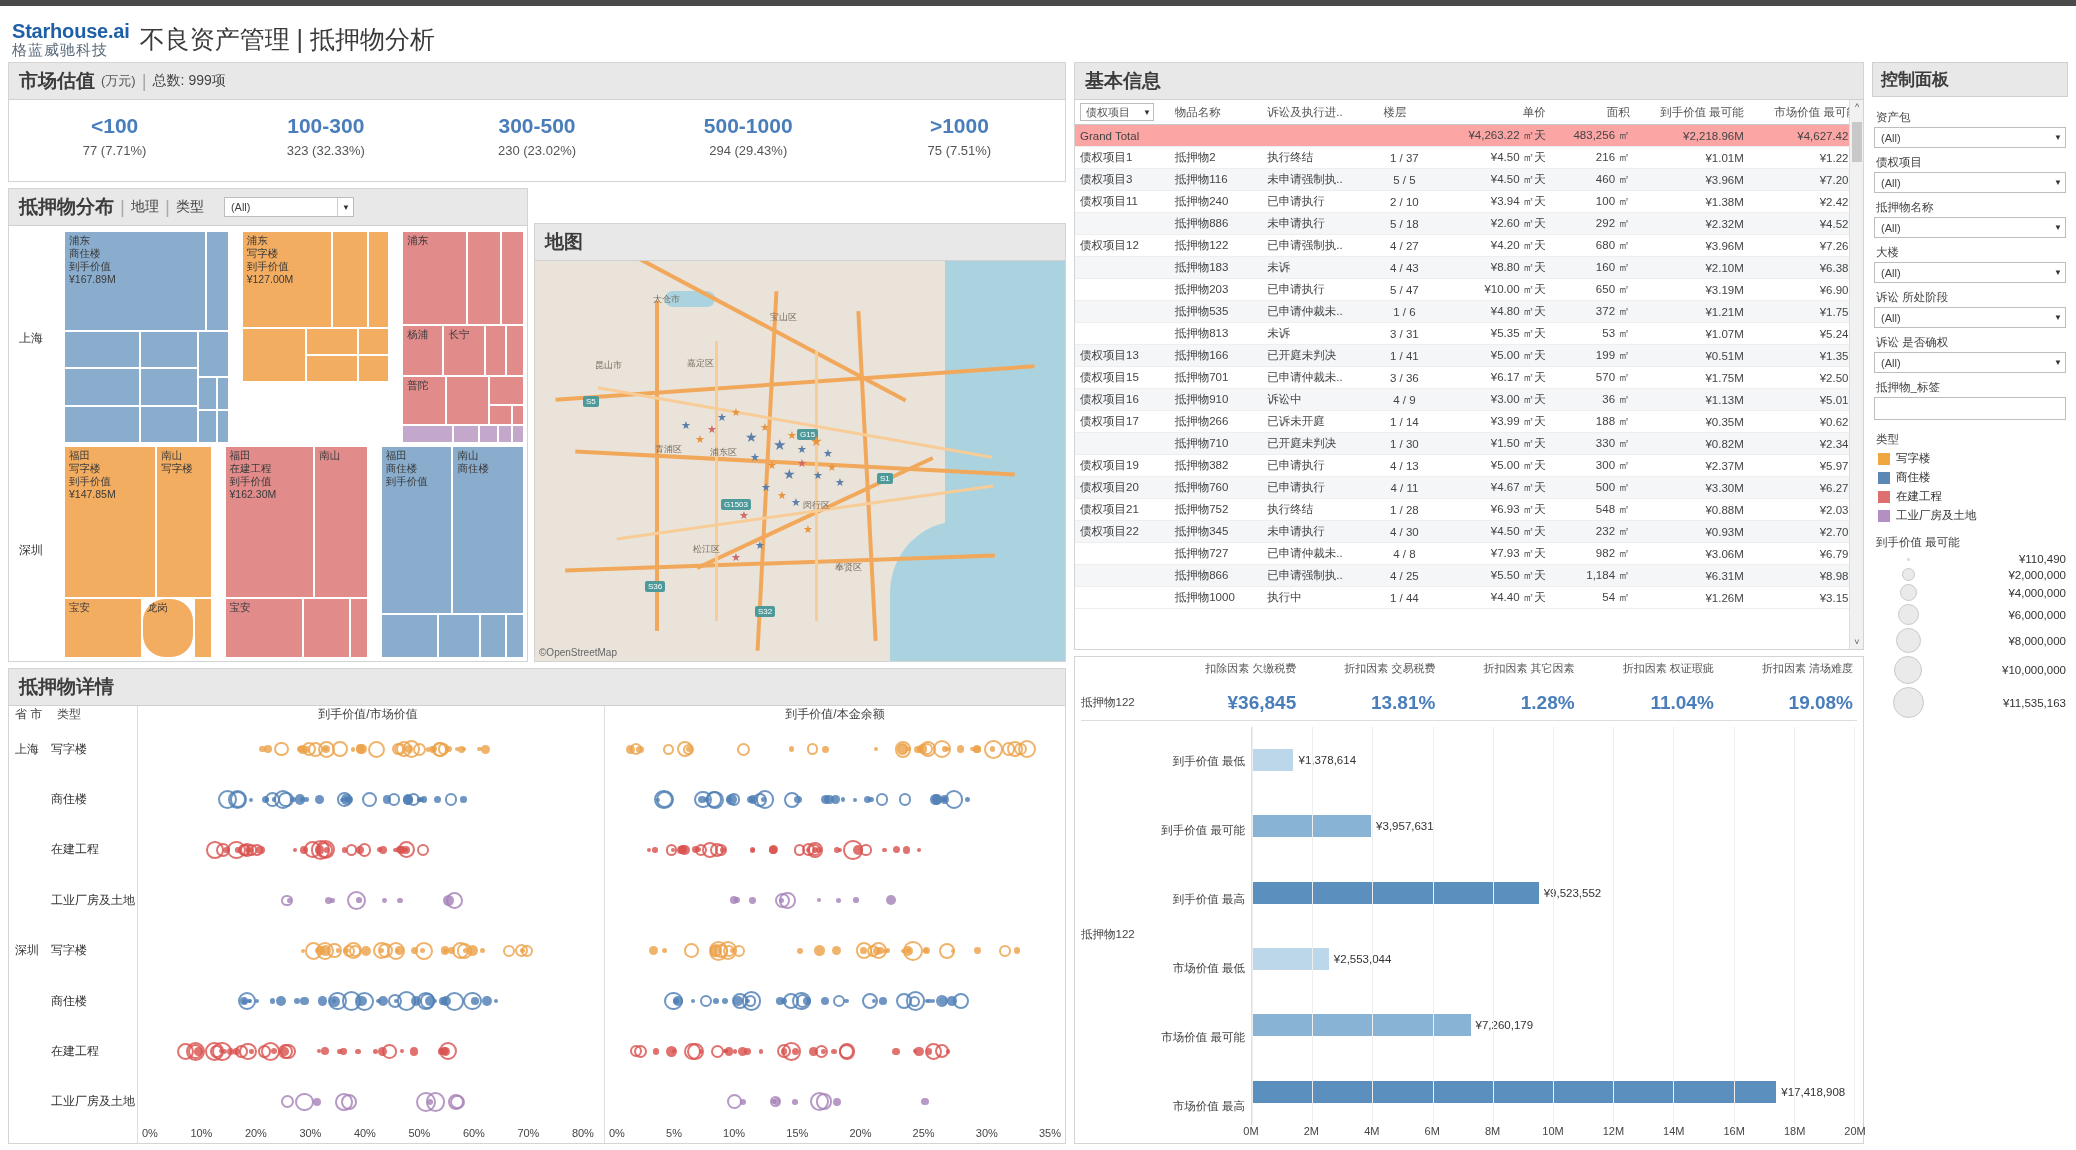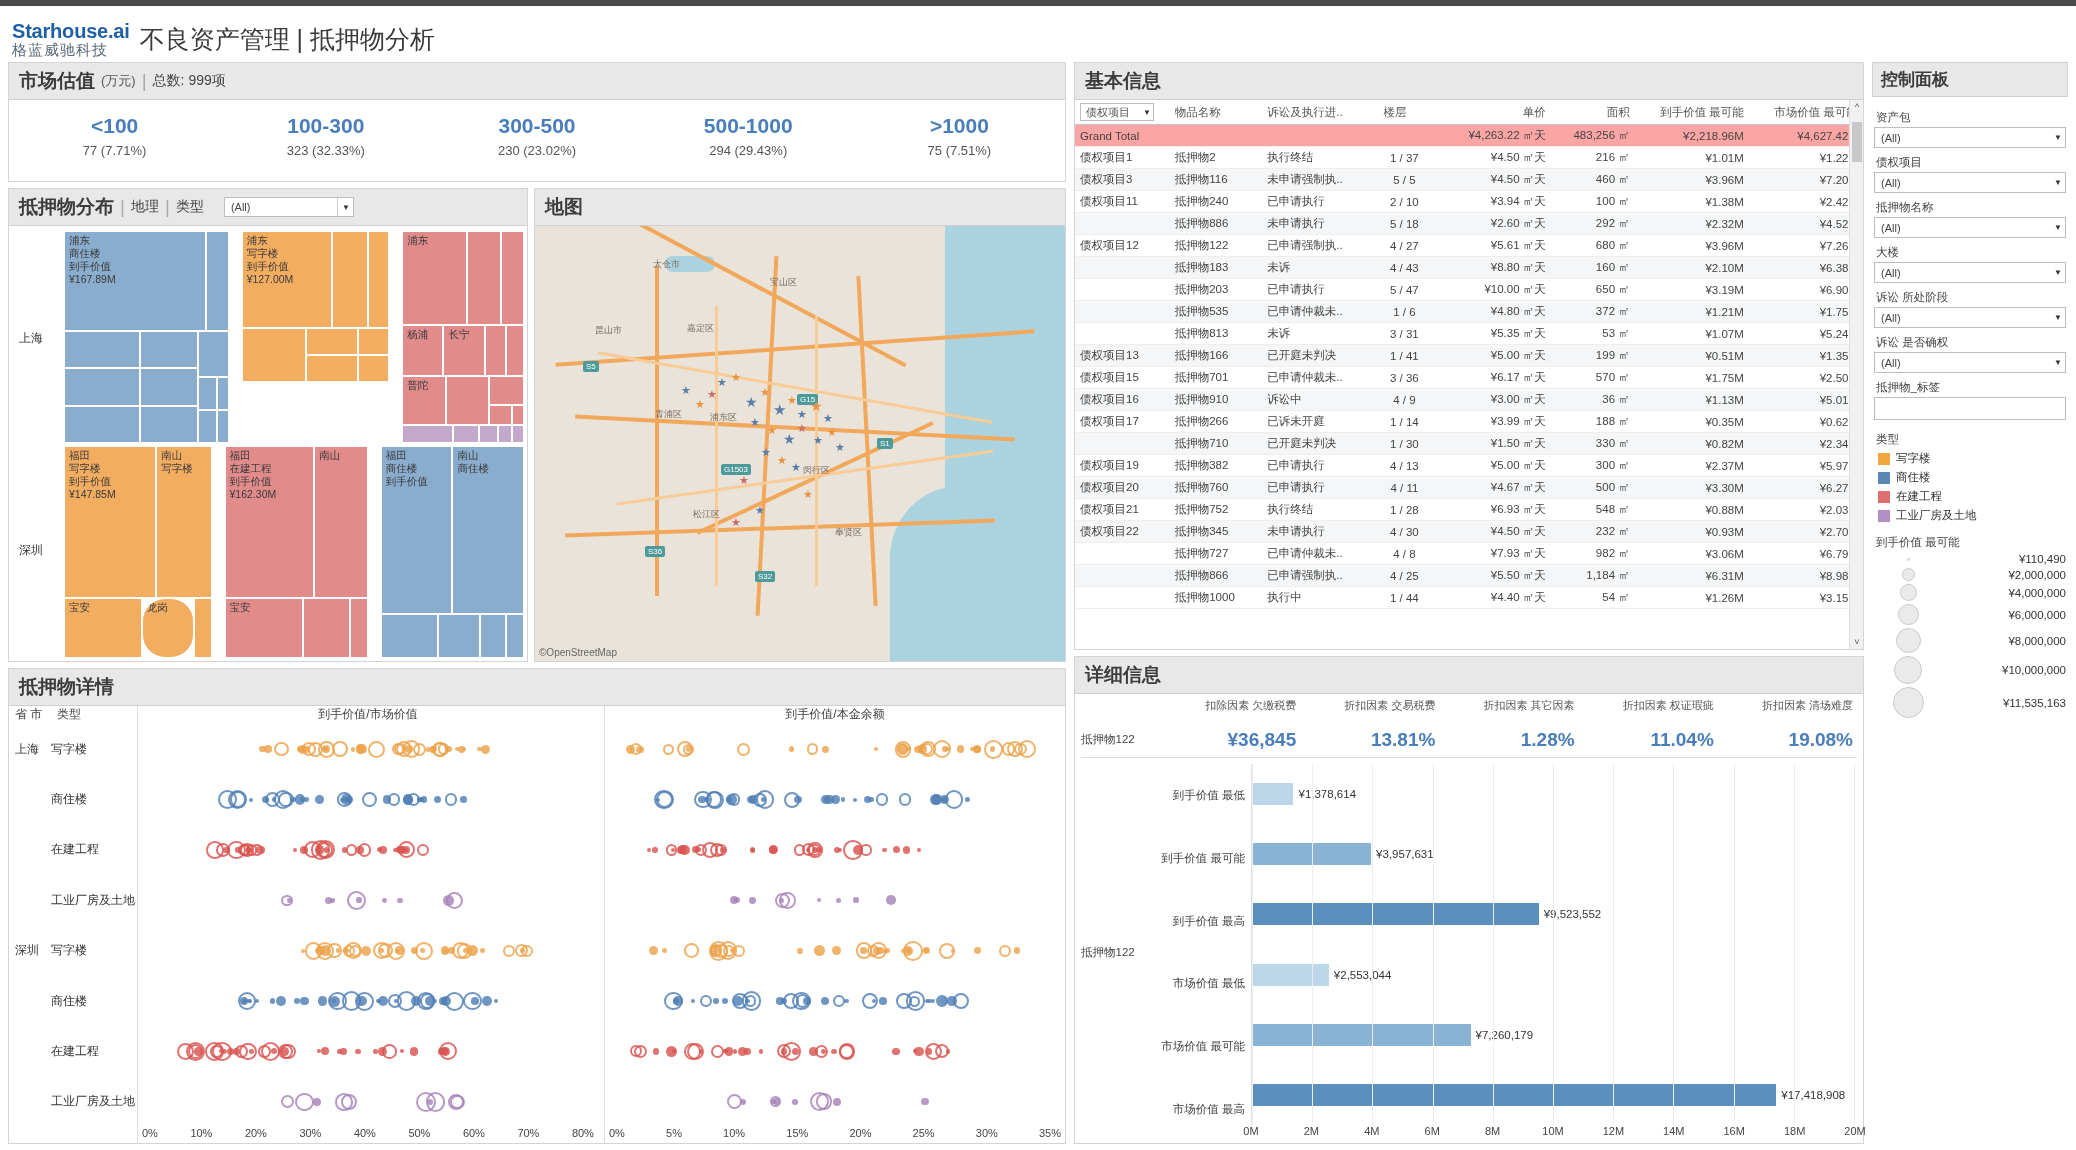--- a/index.html
+++ b/index.html
@@ -35,21 +35,21 @@
 
   
   .kpi-row { display:flex; padding:14px 0 16px 0; }
   .kpi { flex:1; text-align:center; }
   .kpi-label { color:#4a7ebb; font-size:21px; font-weight:bold; }
   .kpi-sub { color:#555; font-size:13px; margin-top:5px; }
 
   
   .tm-map-row { display:flex; gap:6px; flex:1; }
   .tm-panel { width:520px; }
-  .map-panel { flex:1; }
+  .map-panel { flex:1;margin-top:35px; }
   .sel {
     border:1px solid #bdbdbd; background:#fff; height:20px; width:130px;
     display:flex; align-items:center; justify-content:space-between;
     padding:0 3px 0 6px; font-size:11px; font-weight:normal; color:#444;
   }
   .sel .arrow { font-size:8px; color:#333; border-left:1px solid #ccc; padding-left:4px; height:100%; display:flex; align-items:center;}
   .tm-body { flex:1; display:flex; padding:6px 4px 4px 0; }
   .tm-rowlabels { width:44px; display:flex; flex-direction:column; }
   .tm-rowlab { flex:1; display:flex; align-items:center; justify-content:center; font-size:12px; color:#333; }
   .tm-grid { flex:1; display:flex; flex-direction:column; gap:5px; }
@@ -1045,21 +1045,21 @@
                 <td class="r">¥2.60 ㎡天</td>
                 <td class="r">292 ㎡</td>
                 <td class="r">¥2.32M</td>
                 <td class="r">¥4.52M</td>
               </tr>
               <tr class="">
                 <td class="l">债权项目12</td>
                 <td class="l">抵押物122</td>
                 <td class="l">已申请强制执..</td>
                 <td class="c">4 / 27</td>
-                <td class="r">¥5.61 ㎡天</td>
+                <td class="r">¥4.20 ㎡天</td>
                 <td class="r">680 ㎡</td>
                 <td class="r">¥3.96M</td>
                 <td class="r">¥7.26M</td>
               </tr>
               <tr class="alt">
                 <td class="l"></td>
                 <td class="l">抵押物183</td>
                 <td class="l">未诉</td>
                 <td class="c">4 / 43</td>
                 <td class="r">¥8.80 ㎡天</td>
@@ -1221,23 +1221,20 @@
         </table>
         <div class="scrollbar">
           <div class="sb-arrow" style="top:0;">^</div>
           <div class="sb-thumb"></div>
           <div class="sb-arrow" style="bottom:0;">˅</div>
         </div>
       </div>
     </div>
 
     <div class="panel" style="flex:1;">
-      <div class="panel-hd">
-        <span>详细信息</span>
-      </div>
       <div class="di-metrics">
         <div class="di-rowname">抵押物122</div>
         <div class="di-mcol">
           <div class="di-mhdr">扣除因素 欠缴税费</div>
           <div class="di-mval">¥36,845</div>
         </div>
         <div class="di-mcol">
           <div class="di-mhdr">折扣因素 交易税费</div>
           <div class="di-mval">13.81%</div>
         </div>

